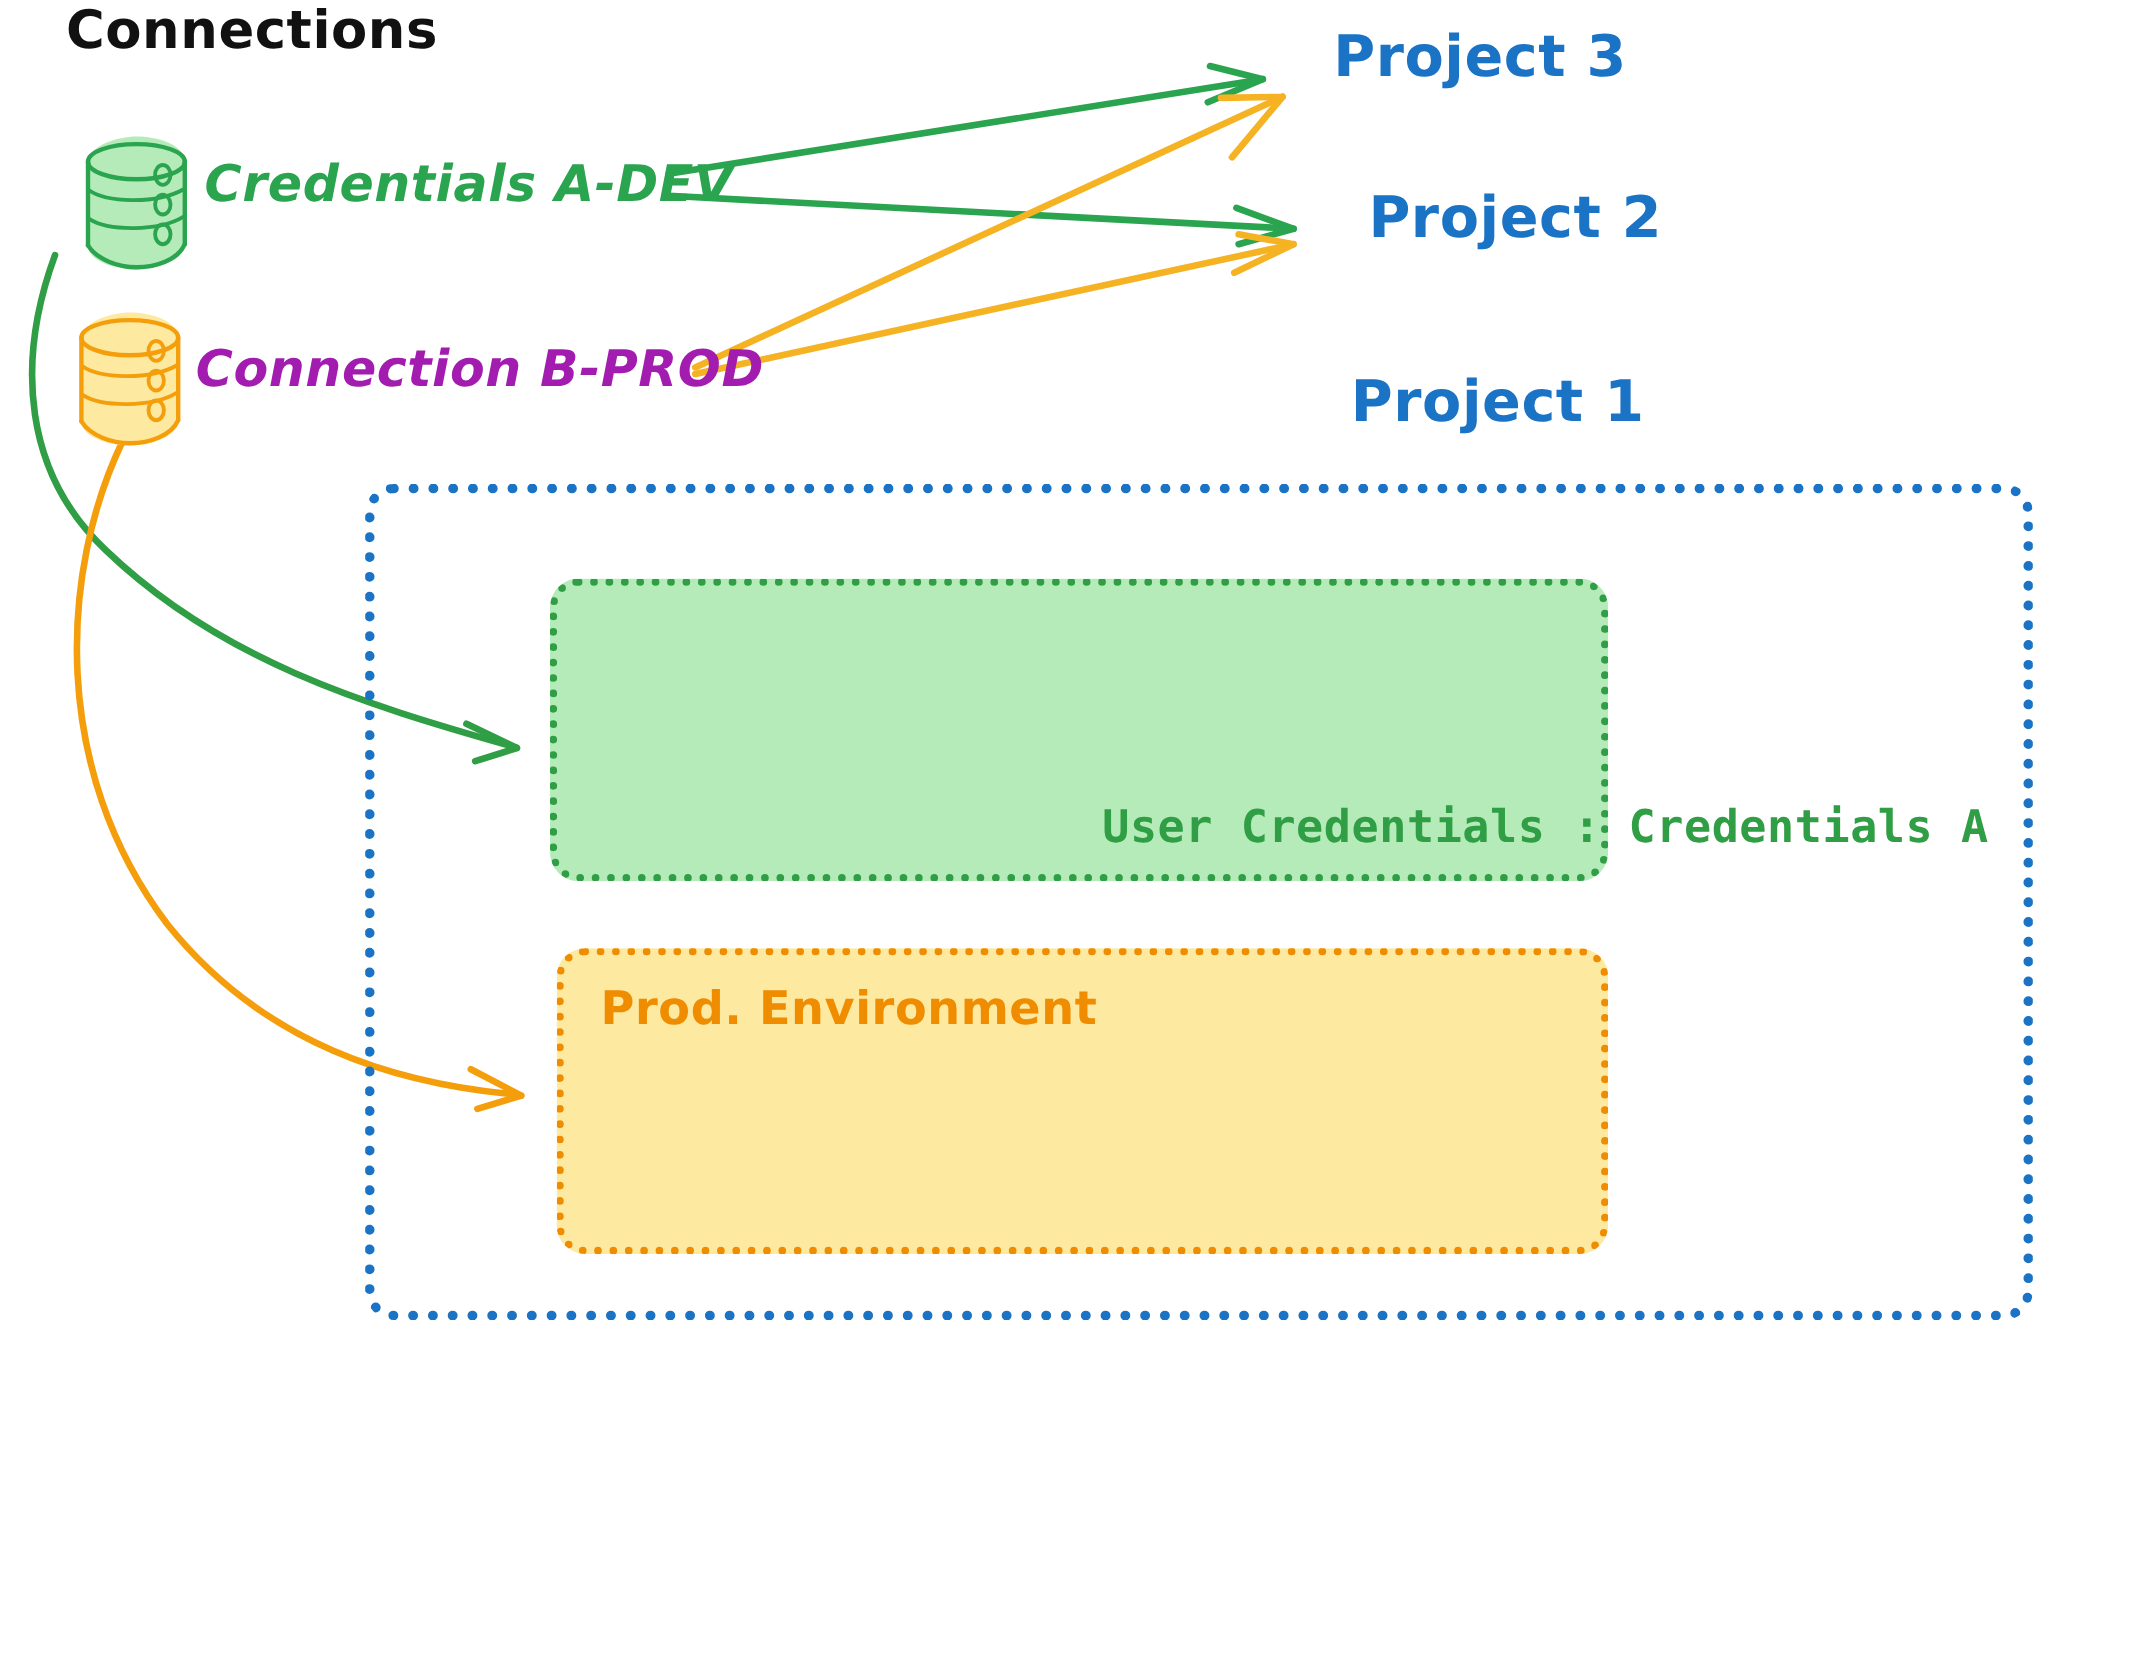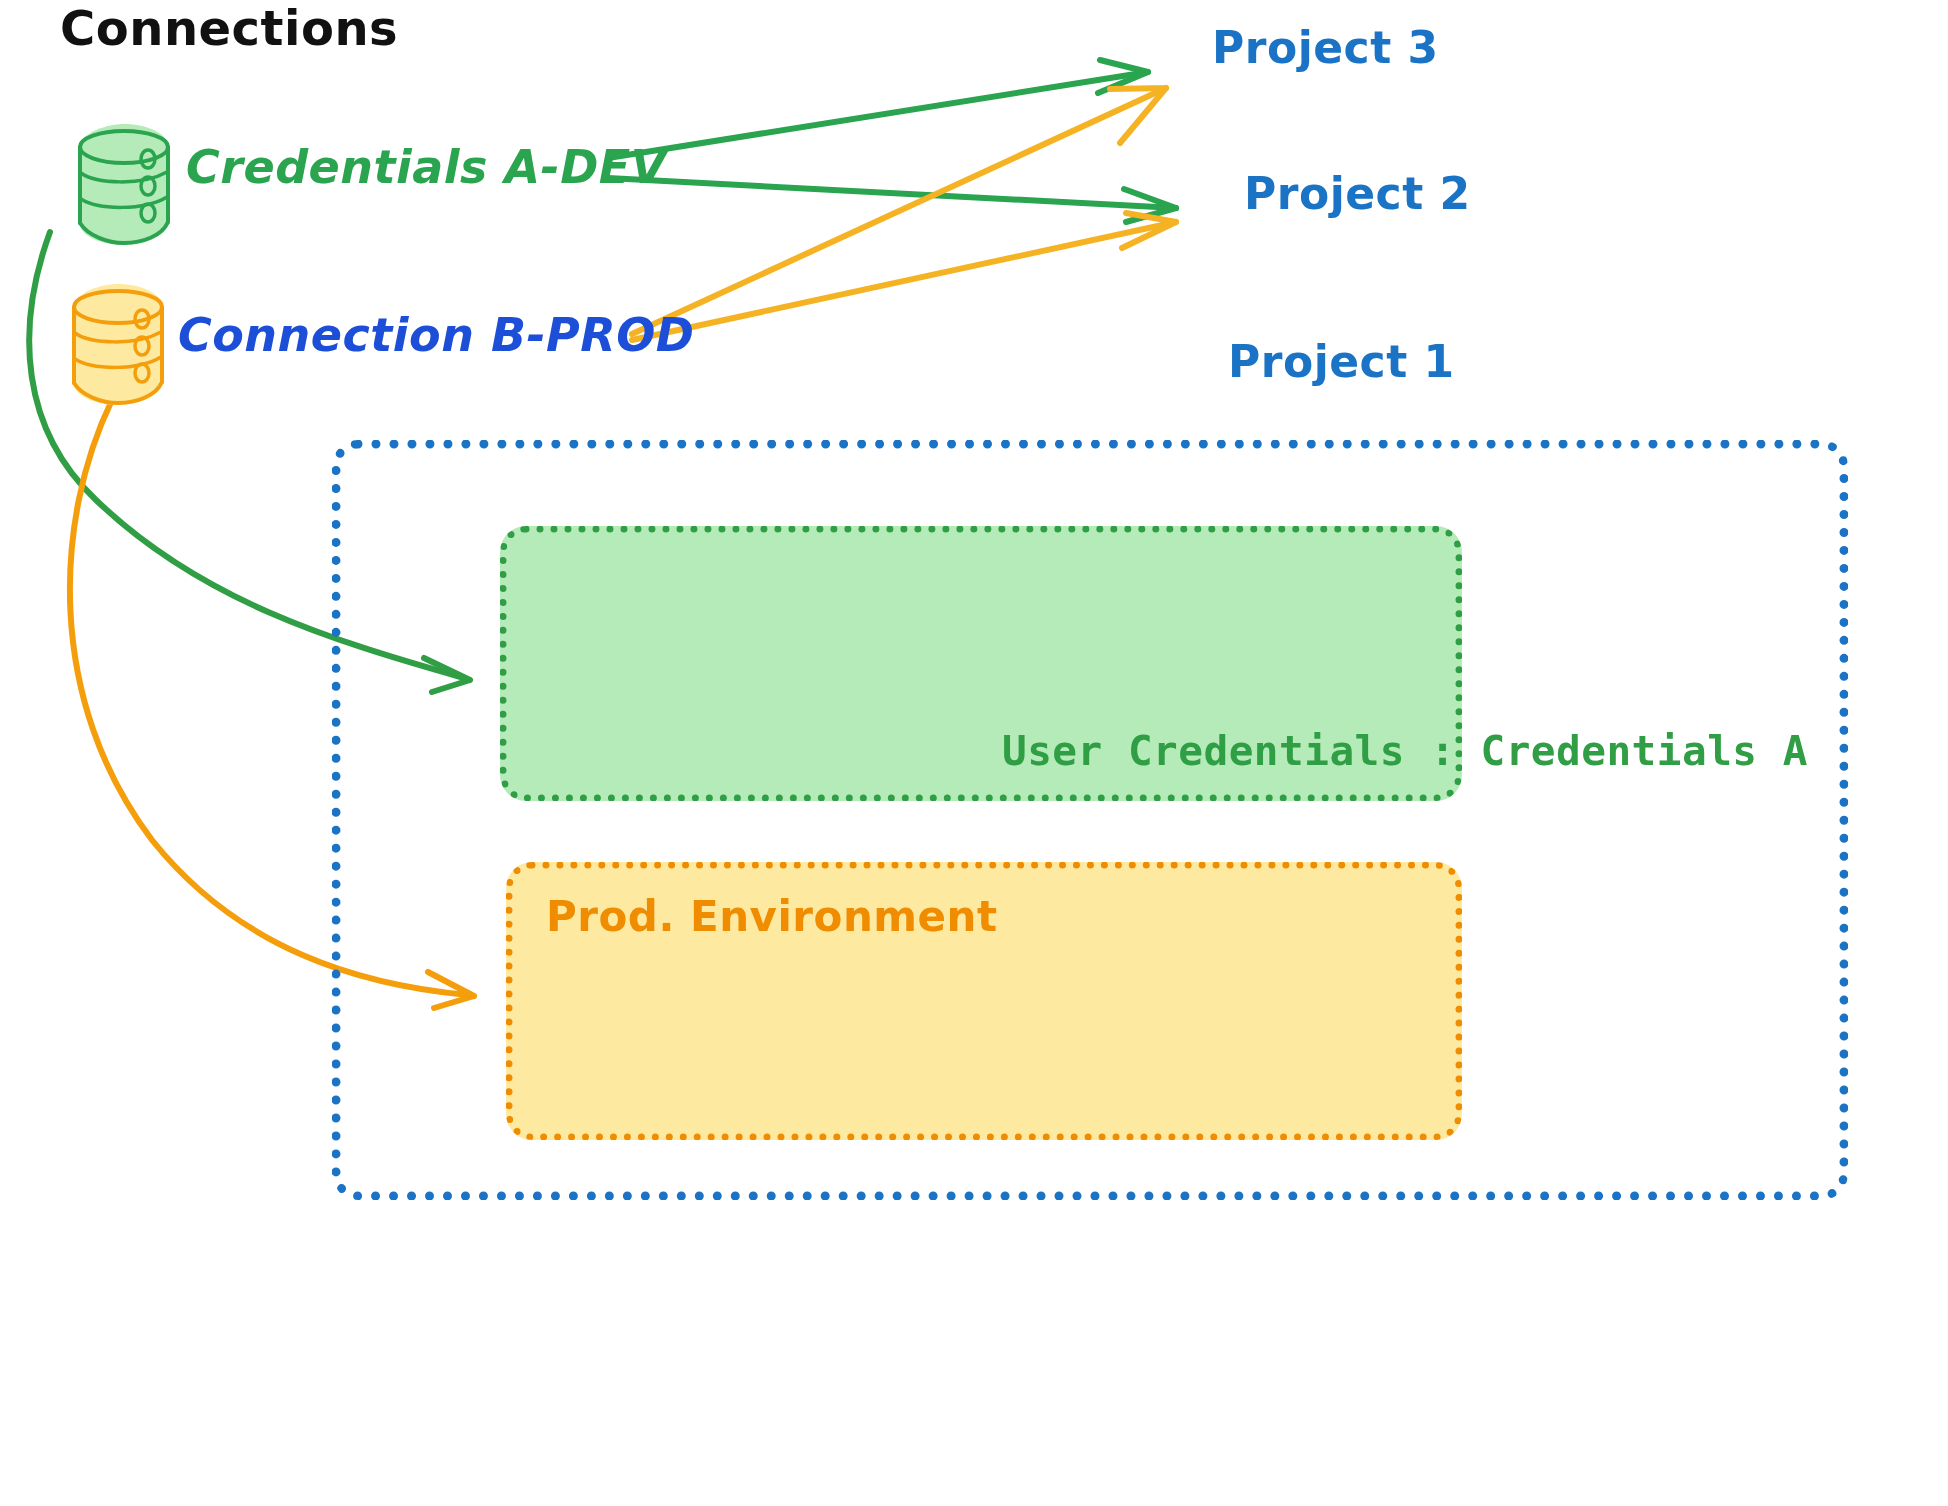--- a/index.html
+++ b/index.html
@@ -48,26 +48,26 @@
     left: 186px;
     top: 140px;
     font-size: 46px;
     color: #2aa44f;
     font-style: italic;
   }
   #conn-b-label {
     left: 178px;
     top: 308px;
     font-size: 46px;
-    color: #1d4ed8;
+    color: #a21caf;
     font-style: italic;
   }
   
   .project-lbl {
-    font-size: 44px;
+    font-size: 52px;
     color: #1a73c4;
   }
   #project-3 { left: 1212px; top: 22px; }
   #project-2 { left: 1212px; top: 168px; margin-left: 32px; }
   #project-1 { left: 1228px; top: 336px; }
   
   .env-box {
     position: absolute;
     border-radius: 26px;
     box-sizing: border-box;

